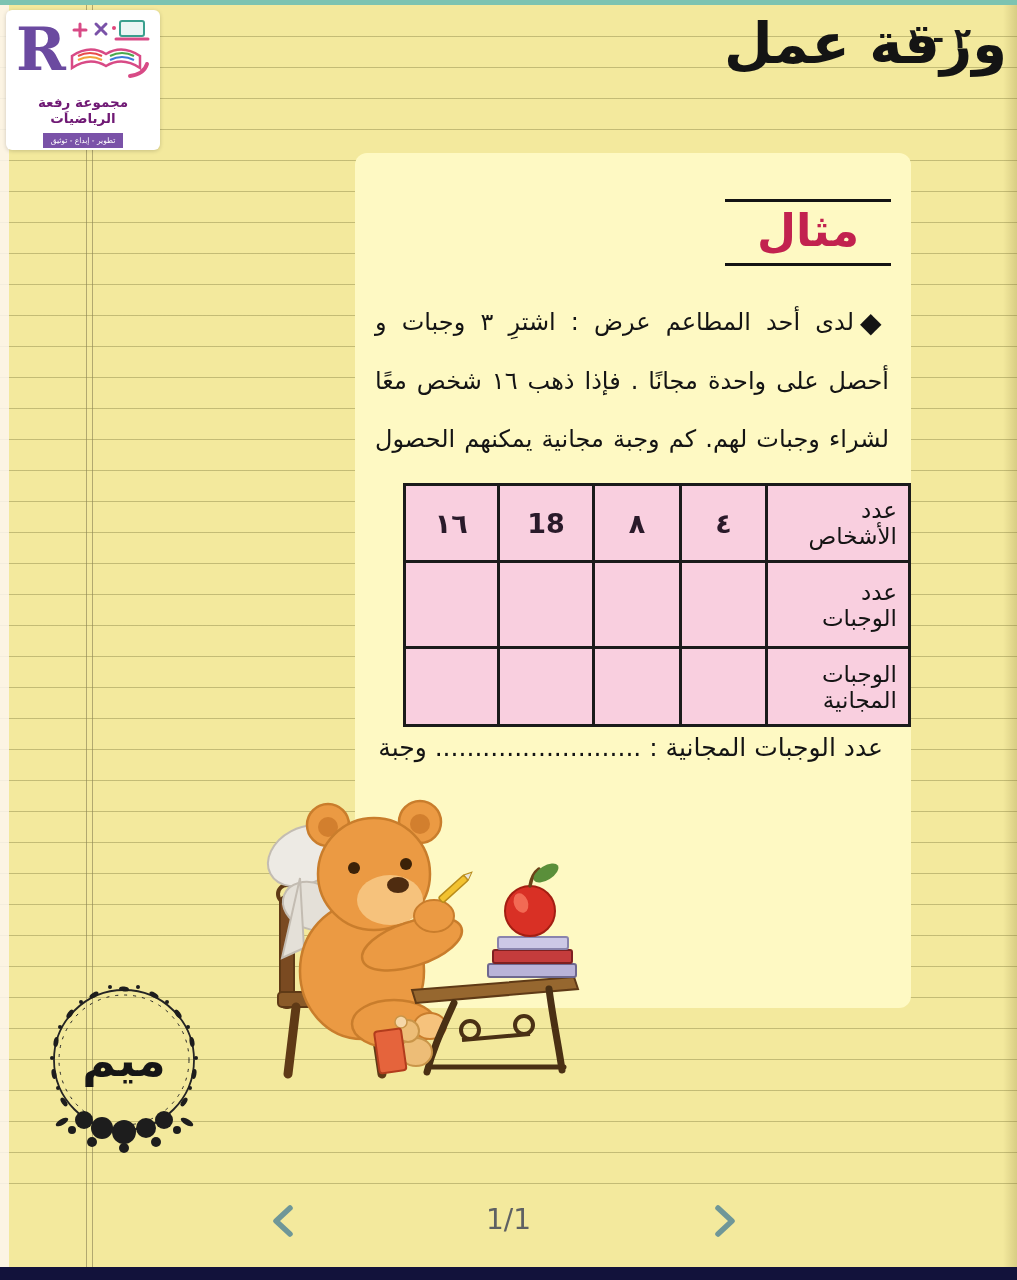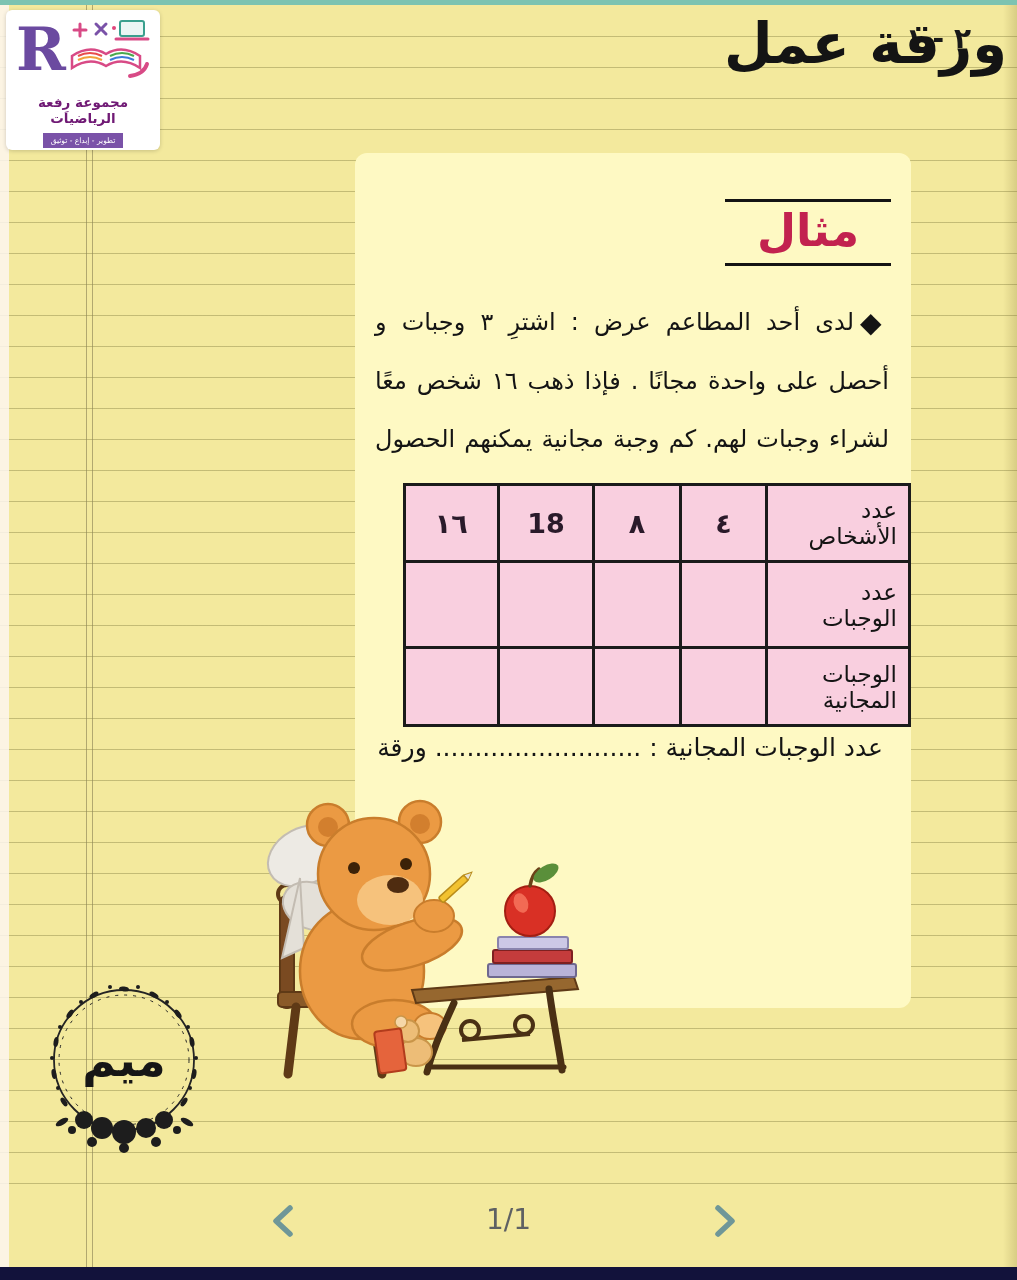--- a/index.html
+++ b/index.html
@@ -134,21 +134,21 @@
         <td></td>
         <td></td>
         <td></td>
       </tr>
     </tbody>
       </table>
 
     <div class="answer-line">
       <span>عدد الوجبات المجانية :</span>
       <span>..........................</span>
-      <span>ورقة</span>
+      <span>وجبة</span>
     </div>
   </div>
 
   <svg class="bear" viewBox="0 0 330 305">
 
     <g>
       <rect x="18" y="118" width="14" height="112" rx="6" fill="#7a4a21" stroke="#5f3a16" stroke-width="2"></rect>
       <circle cx="25" cy="116" r="9" fill="none" stroke="#5f3a16" stroke-width="4"></circle>
       <rect x="16" y="214" width="116" height="15" rx="4" fill="#8a5a28" stroke="#5f3a16" stroke-width="2"></rect>
       <path d="M34,229 L26,296" stroke="#5f3a16" stroke-width="9" stroke-linecap="round"></path>

